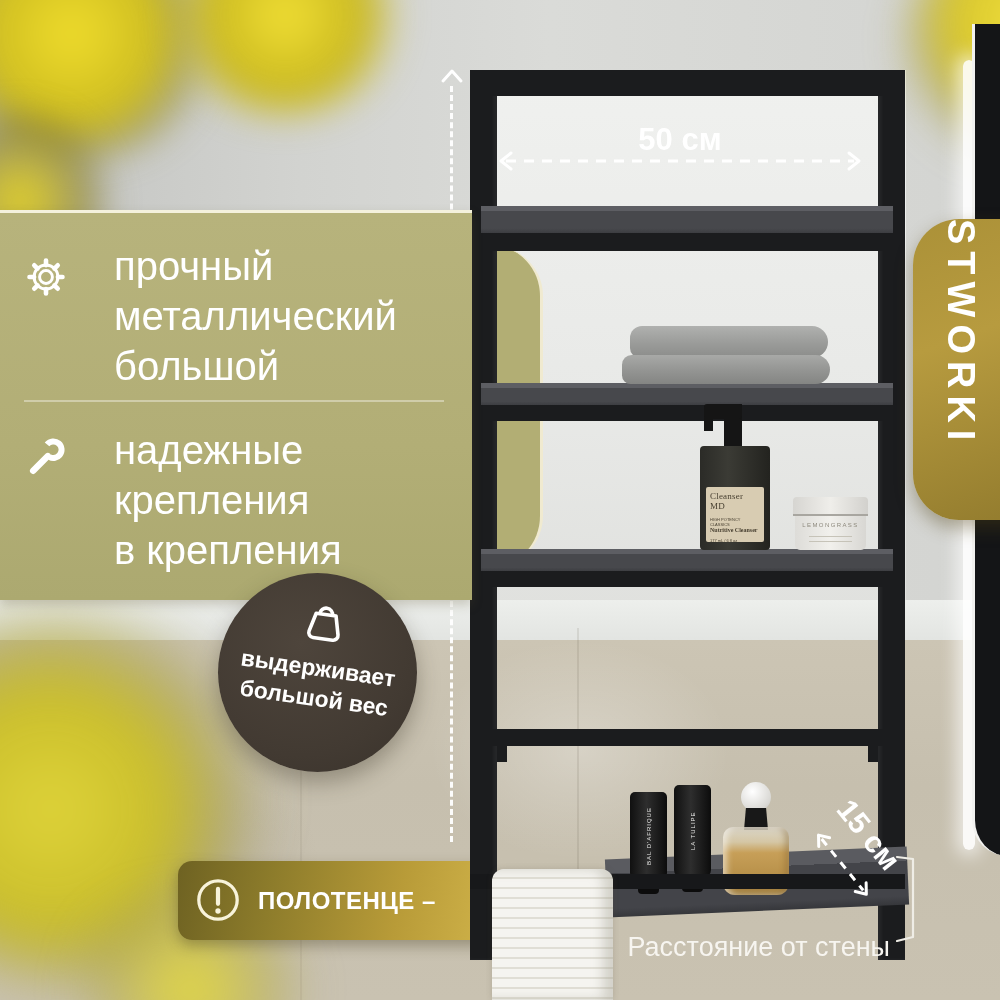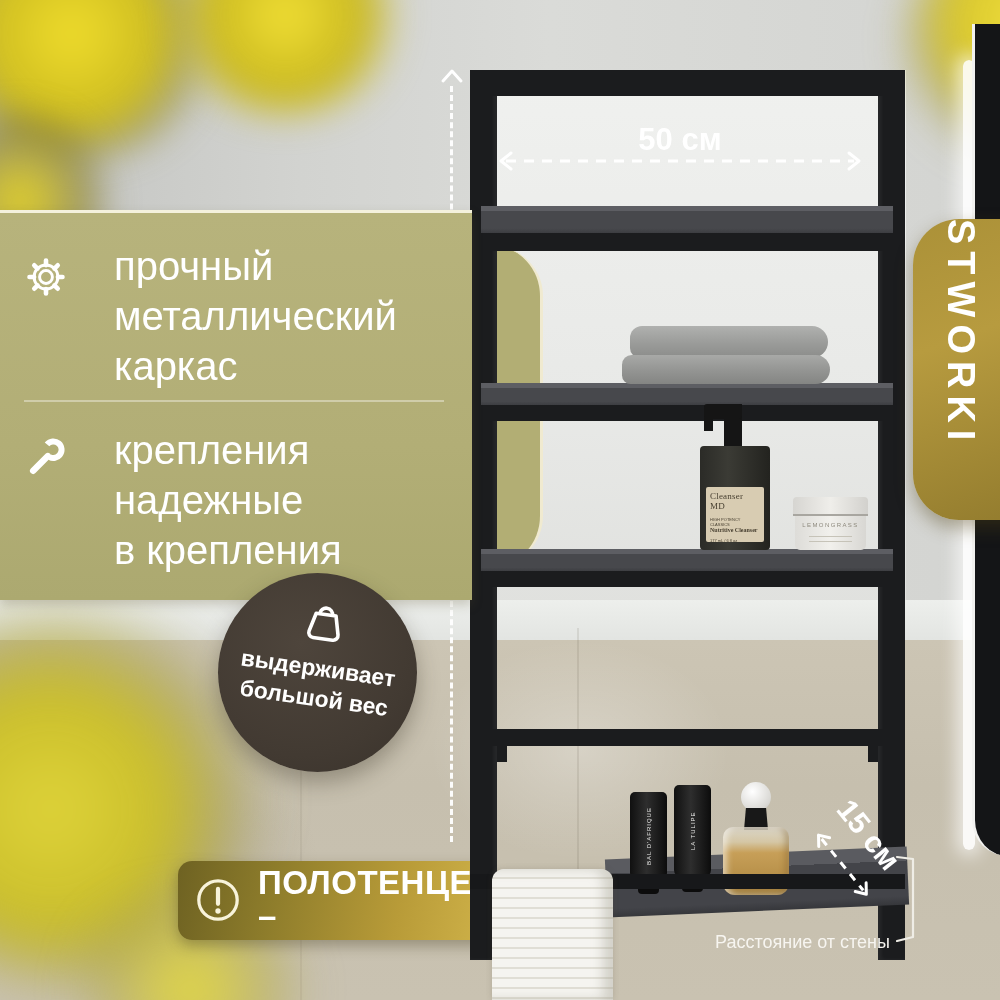--- a/index.html
+++ b/index.html
@@ -46,21 +46,21 @@
 
   
   .curl{left:452px;top:246px;width:88px;height:320px;background:#b2ae74;
     border-right:3px solid #f0ead0;border-radius:0 50px 50px 0;}
 
   
   .pill{left:178px;top:861px;width:312px;height:79px;border-radius:14px;
     background:linear-gradient(100deg,#6e6222 0%,#8d7c2b 30%,#b89b38 70%,#cfb249 100%);
     box-shadow:0 6px 14px rgba(60,52,20,.35);}
   .pill-icon{left:16px;top:15px;width:48px;height:48px;}
-  .pill-text{left:80px;top:5px;color:#fff;font-weight:800;font-size:33px;line-height:33px;letter-spacing:.5px;}
+  .pill-text{left:80px;top:23px;color:#fff;font-weight:800;font-size:24px;line-height:33px;letter-spacing:.5px;}
 
   
   .frame{background:#1b1c1e;}
   .post-l{left:470px;top:70px;width:27px;height:890px;box-shadow:inset -3px 0 4px rgba(255,255,255,.06);}
   .post-r{left:878px;top:70px;width:27px;height:890px;box-shadow:inset 3px 0 4px rgba(255,255,255,.06);}
   .bar-top{left:470px;top:70px;width:435px;height:26px;}
   .bar-1{left:481px;top:233px;width:412px;height:18px;}
   .bar-2{left:481px;top:405px;width:412px;height:16px;}
   .bar-3{left:481px;top:571px;width:412px;height:16px;}
   .bar-4{left:481px;top:729px;width:412px;height:17px;}
@@ -122,21 +122,21 @@
   
   .dim{color:#fff;font-weight:700;}
   .dim-w-label{left:600px;top:122px;width:160px;text-align:center;font-size:31px;}
   .dim-w-arrow{left:496px;top:150px;}
   .dim-h-line{left:450px;top:86px;width:0;height:756px;border-left:3px dashed rgba(255,255,255,.95);}
   .dim-h-head{left:440px;top:68px;}
   .dim-h-label{left:398px;top:455px;width:110px;text-align:center;font-size:26px;
     transform:rotate(-90deg);transform-origin:center;}
   .dim-d-arrow{left:816px;top:822px;transform:rotate(51deg);transform-origin:0 50%;}
   .dim-d-label{left:828px;top:818px;font-size:30px;transform:rotate(51deg);}
-  .wall-note{right:110px;top:932px;font-size:18px;color:#f7f5f0;}
+  .wall-note{right:110px;top:932px;font-size:27px;color:#f7f5f0;}
   .bracket{left:893px;top:849px;}
 
   
   .panel{left:0;top:210px;width:472px;height:387px;
     background:linear-gradient(180deg,#b7b37c 0%,#b2ae76 60%,#aca970 100%);
     border-top:3px solid #f4f1dd;box-shadow:0 5px 10px rgba(90,85,50,.25);}
   .feat-icon{left:24px;width:44px;height:44px;}
   .gear-pos{top:42px;}
   .wrench-pos{top:222px;}
   .feat-text{left:94px;color:#fff;font-size:40px;line-height:50px;margin-left:20px;}
@@ -289,30 +289,30 @@
           <line x1="14.8" y1="33.2" x2="11.2" y2="36.8"></line>
         <line x1="11" y1="24" x2="6" y2="24"></line>
           <line x1="14.8" y1="14.8" x2="11.2" y2="11.2"></line>
         <line x1="24" y1="11" x2="24" y2="6"></line>
           <line x1="33.2" y1="14.8" x2="36.8" y2="11.2"></line>
       </g>
     </svg>
     <div class="abs feat-text ft-1">
       <div class="w400">прочный</div>
       <div class="w700">металлический</div>
-      <div class="w400">каркас</div>
+      <div class="w400">большой</div>
     </div>
     <div class="abs divider"></div>
     <svg class="abs feat-icon wrench-pos" viewBox="0 0 48 48">
       <line x1="10" y1="39" x2="26" y2="23" stroke="#fff" stroke-width="7" stroke-linecap="round"></line>
       <circle cx="32" cy="16" r="9" fill="none" stroke="#fff" stroke-width="6.5" stroke-dasharray="40 17" transform="rotate(-140 32 16)"></circle>
     </svg>
     <div class="abs feat-text ft-2">
+      <div class="w700">надежные</div>
       <div class="w700">крепления</div>
-      <div class="w700">надежные</div>
       <div class="w400">в крепления</div>
     </div>
   </div>
 
   <div class="abs circle-badge">
     <div class="abs circle-inner">
       <svg class="abs weight-icon" viewBox="0 0 54 54">
         <path d="M20.5 19 a6.5 6.5 0 0 1 13 0" fill="none" stroke="#fff" stroke-width="3.6"></path>
         <path d="M17 19 h20 l4.6 18.5 a4.8 4.8 0 0 1 -4.7 5.9 H17.1 a4.8 4.8 0 0 1 -4.7 -5.9 z" fill="none" stroke="#fff" stroke-width="3.6" stroke-linejoin="round"></path>
       </svg>

